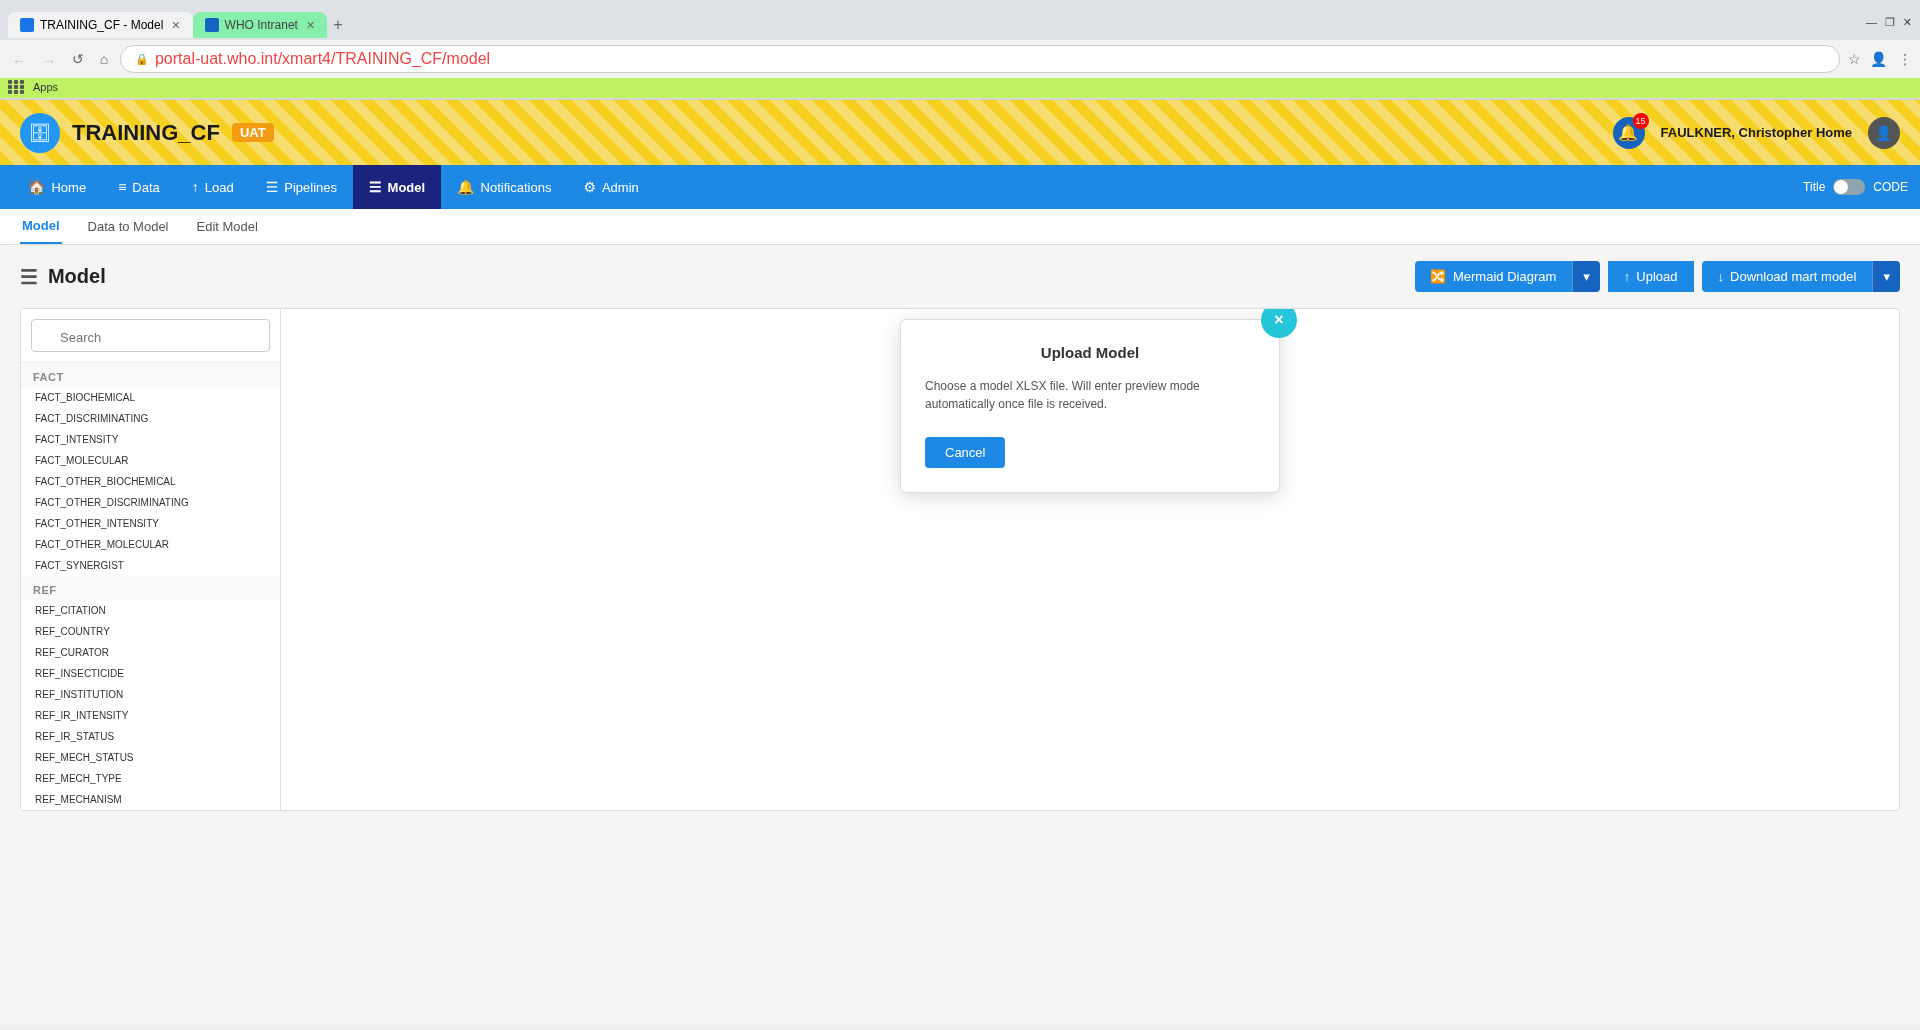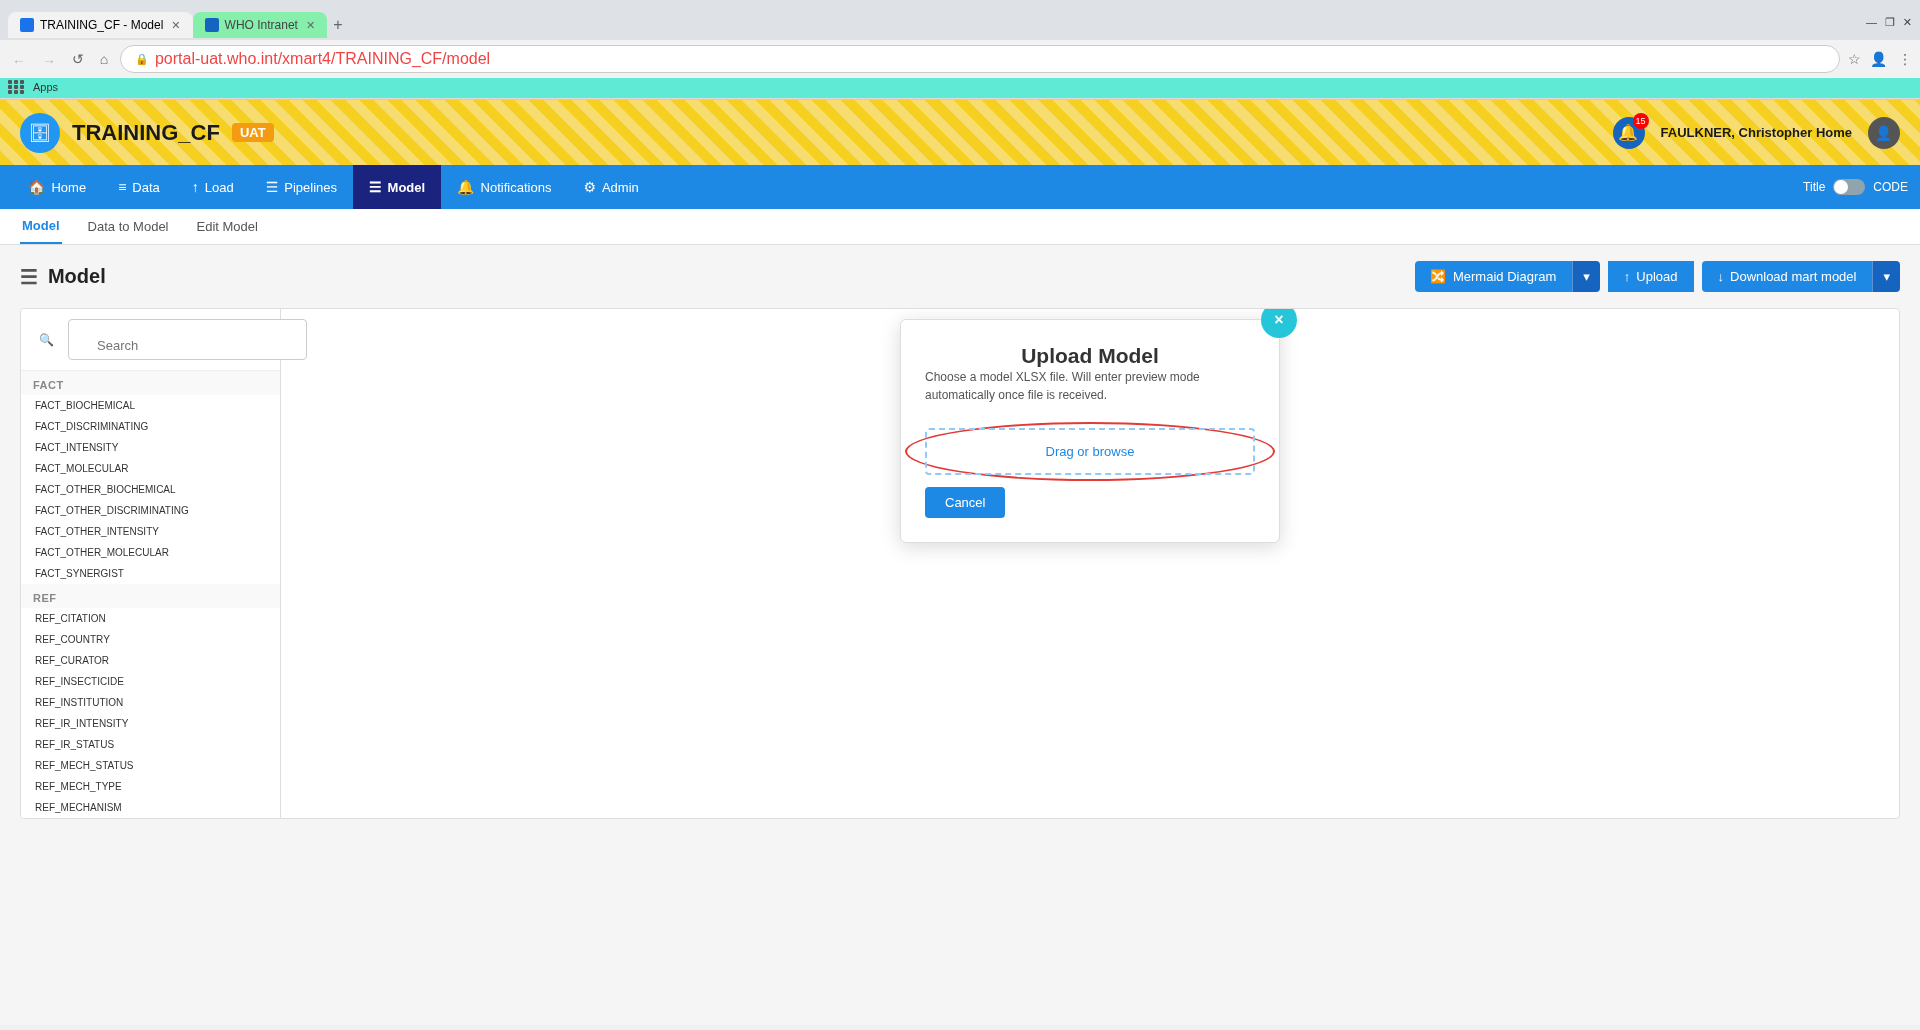--- a/index.html
+++ b/index.html
@@ -104,21 +104,21 @@
     .url-lock { color: #555; font-size: 11px; }
     .url-text { color: #ef4444; font-size: 16px; }
     .toolbar-icons {
       display: flex;
       gap: 10px;
       align-items: center;
       color: #666;
       font-size: 14px;
     }
     .apps-bar {
-      background: #5eead4;
+      background: #bef264;
       padding: 2px 8px 4px;
       font-size: 11px;
       color: #333;
       display: flex;
       align-items: center;
       gap: 4px;
       border-bottom: 1px solid #ddd;
     }
     .apps-grid {
       display: grid;
@@ -348,27 +348,26 @@
       border-right: 1px solid #ddd;
       background: white;
       flex-shrink: 0;
     }
     .search-box {
       padding: 10px;
       border-bottom: 1px solid #eee;
     }
     .search-input {
       width: 100%;
-      padding: 18px 10px 6px 28px;
+      padding: 10px 10px 6px 28px;
       border: 1px solid #ccc;
       border-radius: 4px;
       font-size: 13px;
       background-image: none;
       position: relative;
-      margin-left: 37px;
     }
     .search-wrapper {
       position: relative;
     }
     .search-icon-inner {
       position: absolute;
       left: 8px;
       top: 50%;
       transform: translateY(-50%);
       color: #888;
@@ -435,22 +434,23 @@
       display: flex;
       align-items: center;
       justify-content: center;
       color: white;
       font-size: 16px;
       cursor: pointer;
       font-weight: bold;
     }
     .modal-title {
       text-align: center;
-      font-size: 21px;
+      font-size: 15px;
       color: #333;
+      margin-bottom: 16px;
       font-weight: bold;
     }
     .modal-desc {
       font-size: 12px;
       color: #555;
       margin-bottom: 24px;
       line-height: 1.5;
     }
     .drop-zone {
       border: 2px dashed #90caf9;
@@ -675,25 +675,20 @@
     <div class="main-panel">
       <div class="select-table-text">Select a table to view its fields.</div>
 
       <div class="modal-overlay">
         <div class="modal">
           <div class="modal-close">×</div>
 
           <div class="modal-title">Upload Model</div>
           <div class="modal-desc">Choose a model XLSX file. Will enter preview mode automatically once file is received.</div>
 
-          <div class="drop-zone-annotated">
-            <div class="drop-zone">
-              <span>Drag or browse</span>
-            </div>
-          </div>
 
           <button class="cancel-btn">
             <span>Cancel</span>
           </button>
         </div>
       </div>
     </div>
   </div>
 </div>
 

